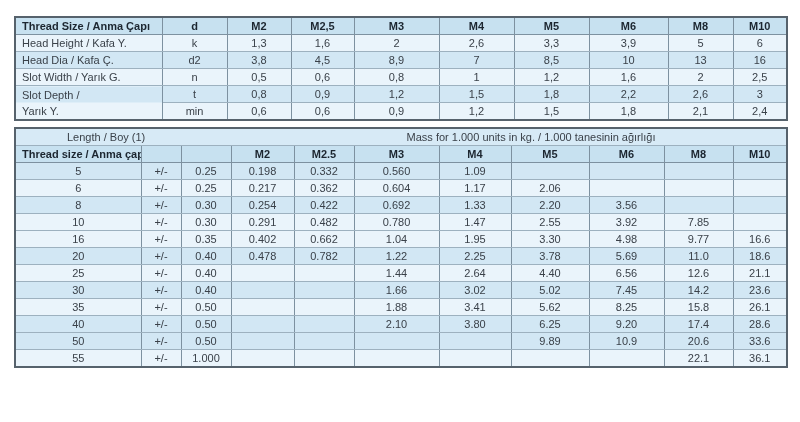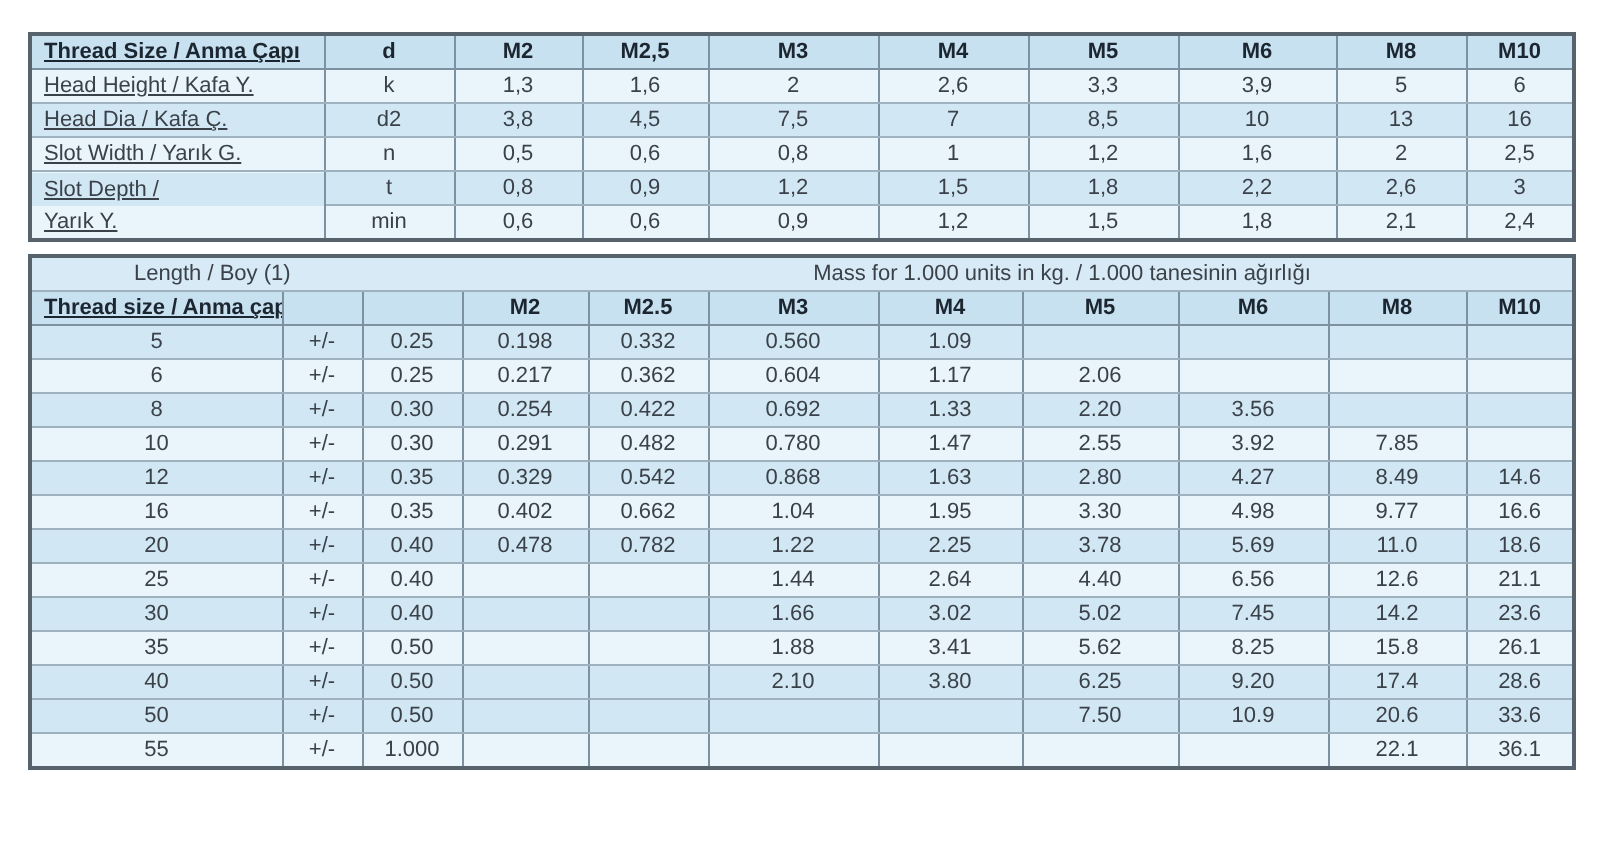--- a/index.html
+++ b/index.html
@@ -18,21 +18,21 @@
     height:16px;padding:0 3px;text-align:center;font-weight:normal;
     border:1px solid #7d91a0;
     border-top-color:#9db1bf;border-bottom-color:#9db1bf;
     overflow:hidden;white-space:nowrap;
   }
   .row-head td,.row-head th{font-weight:bold;color:#1c2630;border-bottom-color:#7d91a0;}
   .row-head{background:#c7e1f0;}
   .row-title{background:#d7eaf6;}
   .row-light{background:#eaf4fb;}
   .row-dark{background:#d2e7f4;margin-left:33px;}
-  .label{text-align:left;padding-left:6px;text-decoration:underline;}
+  .label{text-align:left;padding-left:6px;}
   .merged-label{
     white-space:pre-line;vertical-align:middle;line-height:16px;
     background:linear-gradient(#d2e7f4 50%,#eaf4fb 50%);
   }
   .split{display:flex;align-items:center;}
   .split .left{width:212px;text-align:left;flex:0 0 auto;padding-left:48px;}
   .split .right{flex:1 1 auto;text-align:center;}
   .gap{height:6px;}
 </style>
 </head>
@@ -78,21 +78,21 @@
           <td>3,3</td>
           <td>3,9</td>
           <td>5</td>
           <td>6</td>
         </tr>
         <tr class="row-dark">
           <td class="label">Head Dia / Kafa Ç.</td>
           <td>d2</td>
           <td>3,8</td>
           <td>4,5</td>
-          <td>7,5</td>
+          <td>8,9</td>
           <td>7</td>
           <td>8,5</td>
           <td>10</td>
           <td>13</td>
           <td>16</td>
         </tr>
         <tr class="row-light">
           <td class="label">Slot Width / Yarık G.</td>
           <td>n</td>
           <td>0,5</td>
@@ -216,33 +216,20 @@
           <td>0.30</td>
           <td>0.291</td>
           <td>0.482</td>
           <td>0.780</td>
           <td>1.47</td>
           <td>2.55</td>
           <td>3.92</td>
           <td>7.85</td>
           <td></td>
         </tr>
-        <tr class="row-dark">
-          <td>12</td>
-          <td>+/-</td>
-          <td>0.35</td>
-          <td>0.329</td>
-          <td>0.542</td>
-          <td>0.868</td>
-          <td>1.63</td>
-          <td>2.80</td>
-          <td>4.27</td>
-          <td>8.49</td>
-          <td>14.6</td>
-        </tr>
         <tr class="row-light">
           <td>16</td>
           <td>+/-</td>
           <td>0.35</td>
           <td>0.402</td>
           <td>0.662</td>
           <td>1.04</td>
           <td>1.95</td>
           <td>3.30</td>
           <td>4.98</td>
@@ -315,21 +302,21 @@
           <td>28.6</td>
         </tr>
         <tr class="row-dark">
           <td>50</td>
           <td>+/-</td>
           <td>0.50</td>
           <td></td>
           <td></td>
           <td></td>
           <td></td>
-          <td>7.50</td>
+          <td>9.89</td>
           <td>10.9</td>
           <td>20.6</td>
           <td>33.6</td>
         </tr>
         <tr class="row-light">
           <td>55</td>
           <td>+/-</td>
           <td>1.000</td>
           <td></td>
           <td></td>

